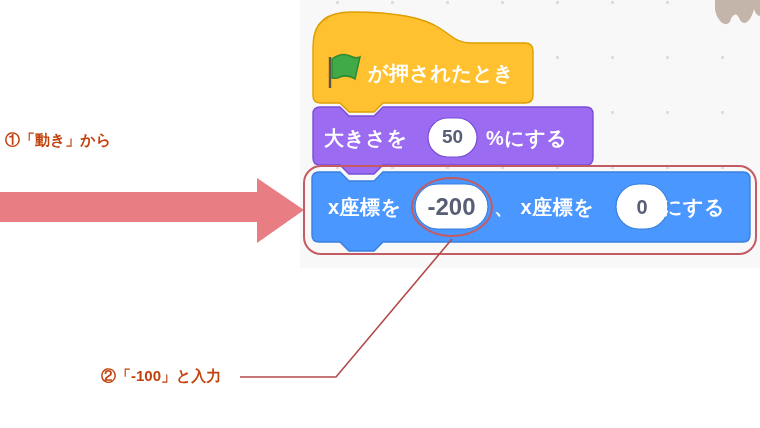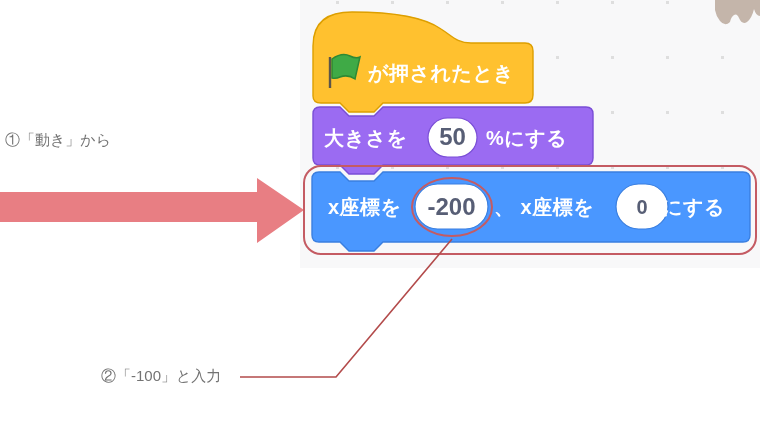--- a/index.html
+++ b/index.html
@@ -12,25 +12,25 @@
     background-color:#f8f8f9;
     background-image:radial-gradient(circle,#dedede 1.6px,transparent 1.9px);
     background-size:55px 55px;background-position:10px 30px;
   }
   .layer{position:absolute;left:0;top:0;width:760px;height:428px;pointer-events:none;}
   .blk-label{
     position:absolute;font-size:20px;font-weight:600;color:#ffffff;
     line-height:28px;white-space:nowrap;letter-spacing:0.5px;
   }
   .blk-value{
-    position:absolute;font-size:24px;font-weight:700;color:#575e75;
+    position:absolute;font-size:19px;font-weight:700;color:#575e75;
     line-height:26px;text-align:center;white-space:nowrap;
   }
   .note{
-    position:absolute;font-size:15px;font-weight:400;color:#737373;
+    position:absolute;font-size:15px;font-weight:700;color:#c2410c;
     line-height:20px;white-space:nowrap;
   }
 </style>
 </head>
 <body>
 
 <div class="canvas">
 
   <div class="editor"></div>
 

